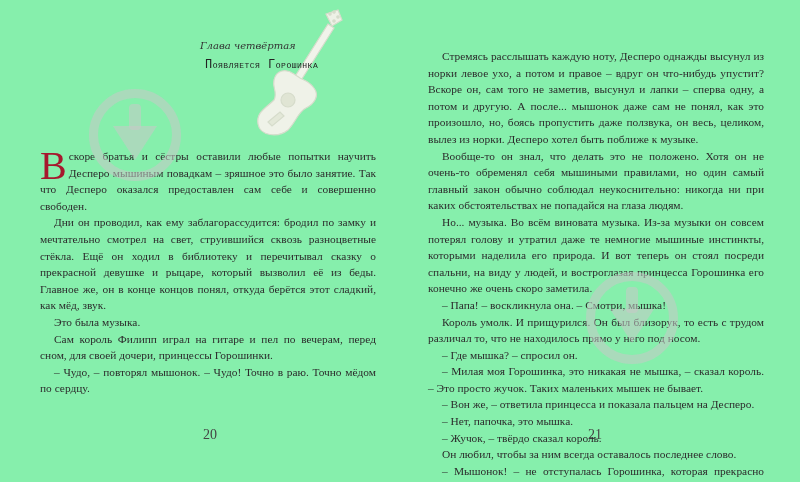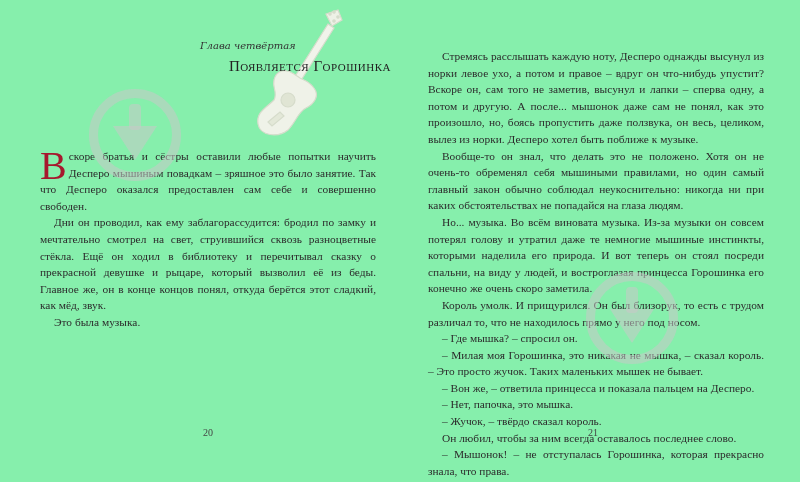--- a/index.html
+++ b/index.html
@@ -16,34 +16,34 @@
     .watermark .wm-stem { position: absolute; left: 50%; top: 6px; width: 12px; margin-left: -6px; height: 26px;
       background: rgba(200,200,200,0.55); border-radius: 4px; }
     .watermark .wm-tri { position: absolute; left: 50%; top: 28px; margin-left: -22px; width: 0; height: 0;
       border-left: 22px solid transparent; border-right: 22px solid transparent;
       border-top: 34px solid rgba(200,200,200,0.55); }
 
     .guitar { position: absolute; left: 248px; top: 8px; width: 100px; height: 130px; z-index: 1; }
 
     .chapter-label { position: absolute; left: 200px; top: 40px; font-style: italic; font-size: 10px; color: #333;
       font-family: "DejaVu Serif", serif; z-index: 2; }
-    .chapter-title { position: absolute; left: 205px; top: 58px; font-size: 15px; color: #222; letter-spacing: 0.5px;
-      font-variant: small-caps; font-family: Liberation Serif, serif; z-index: 2; margin-left: 24px; }
+    .chapter-title { position: absolute; left: 205px; top: 58px; font-size: 12px; color: #222; letter-spacing: 0.5px;
+      font-variant: small-caps; font-family: Liberation Mono, monospace; z-index: 2; }
 
     .text-block { position: absolute; font-family: "Liberation Serif", serif; font-size: 11.4px; line-height: 16.6px;
       color: #2c2c2c; text-align: justify; z-index: 2; }
     .text-block p { text-indent: 14px; margin: 0; }
     .text-block p.first { text-indent: 0; }
     .left-text { left: 40px; top: 148px; width: 336px; }
     .right-text { left: 428px; top: 48px; width: 336px; }
 
     .dropcap { float: left; font-size: 40px; line-height: 30px; color: #a6192e; margin: 3px 2px 0 0;
       font-family: "Liberation Serif", serif; }
 
-    .page-number { position: absolute; top: 427px; font-size: 10px; color: #444; font-family: "Liberation Serif", serif; }
+    .page-number { position: absolute; top: 427px; font-size: 14px; color: #444; font-family: "Liberation Serif", serif; }
     .pn-left { left: 203px; }
   </style>
 </head>
 <body>
 
 <div class="spread">
 
   <div class="page page-left">
 
     <svg class="guitar" viewBox="0 0 100 130">
@@ -63,35 +63,38 @@
       </g>
     </svg>
 
     <div class="chapter-label">Глава четвёртая</div>
     <div class="chapter-title">Появляется Горошинка</div>
 
     <div class="text-block left-text">
       <p class="first"><span class="dropcap">В</span><span>скоре братья и сёстры оставили любые попытки научить Десперо мышиным повадкам – зряшное это было занятие. Так что Десперо оказался предоставлен сам себе и совершенно свободен.</span></p>
       <p>Дни он проводил, как ему заблагорассудится: бродил по замку и мечтательно смотрел на свет, струившийся сквозь разноцветные стёкла. Ещё он ходил в библиотеку и перечитывал сказку о прекрасной девушке и рыцаре, который вызволил её из беды. Главное же, он в конце концов понял, откуда берётся этот сладкий, как мёд, звук.</p>
       <p>Это была музыка.</p>
+      <p>Сам король Филипп играл на гитаре и пел по вечерам, перед сном, для своей дочери, принцессы Горошинки.</p>
+      <p>– Чудо, – повторял мышонок. – Чудо! Точно в раю. Точно мёдом по сердцу.</p>
     </div>
 
     <div class="page-number pn-left">20</div>
 
     <div class="watermark" style="left:89px; top:89px;">
       <div class="wm-stem"></div>
       <div class="wm-tri"></div>
     </div>
   </div>
 
   <div class="page page-right">
     <div class="text-block right-text" style="left:28px;">
       <p>Стремясь расслышать каждую ноту, Десперо однажды высунул из норки левое ухо, а потом и правое – вдруг он что-нибудь упустит? Вскоре он, сам того не заметив, высунул и лапки – сперва одну, а потом и другую. А после... мышонок даже сам не понял, как это произошло, но, боясь пропустить даже ползвука, он весь, целиком, вылез из норки. Десперо хотел быть поближе к музыке.</p>
       <p>Вообще-то он знал, что делать это не положено. Хотя он не очень-то обременял себя мышиными правилами, но один самый главный закон обычно соблюдал неукоснительно: никогда ни при каких обстоятельствах не попадайся на глаза людям.</p>
       <p>Но... музыка. Во всём виновата музыка. Из-за музыки он совсем потерял голову и утратил даже те немногие мышиные инстинкты, которыми наделила его природа. И вот теперь он стоял посреди спальни, на виду у людей, и востроглазая принцесса Горошинка его конечно же очень скоро заметила.</p>
+      <p>– Папа! – воскликнула она. – Смотри, мышка!</p>
       <p>Король умолк. И прищурился. Он был близорук, то есть с трудом различал то, что не находилось прямо у него под носом.</p>
       <p>– Где мышка? – спросил он.</p>
       <p>– Милая моя Горошинка, это никакая не мышка, – сказал король. – Это просто жучок. Таких маленьких мышек не бывает.</p>
       <p>– Вон же, – ответила принцесса и показала пальцем на Десперо.</p>
       <p>– Нет, папочка, это мышка.</p>
       <p>– Жучок, – твёрдо сказал король.</p>
       <p>Он любил, чтобы за ним всегда оставалось последнее слово.</p>
       <p>– Мышонок! – не отступалась Горошинка, которая прекрасно знала, что права.</p>
     </div>
 

